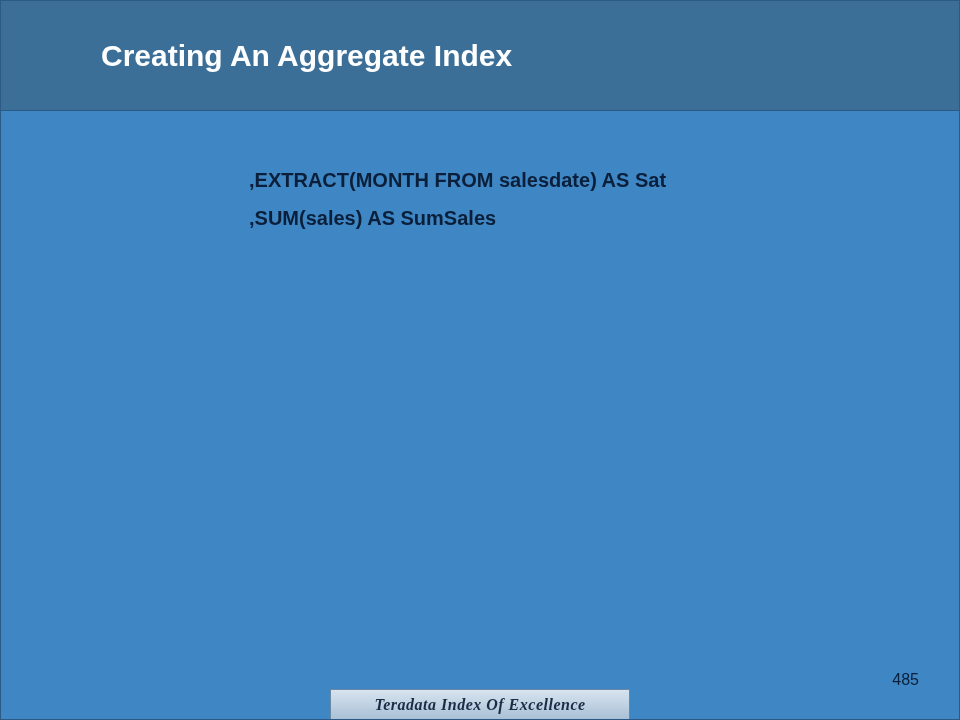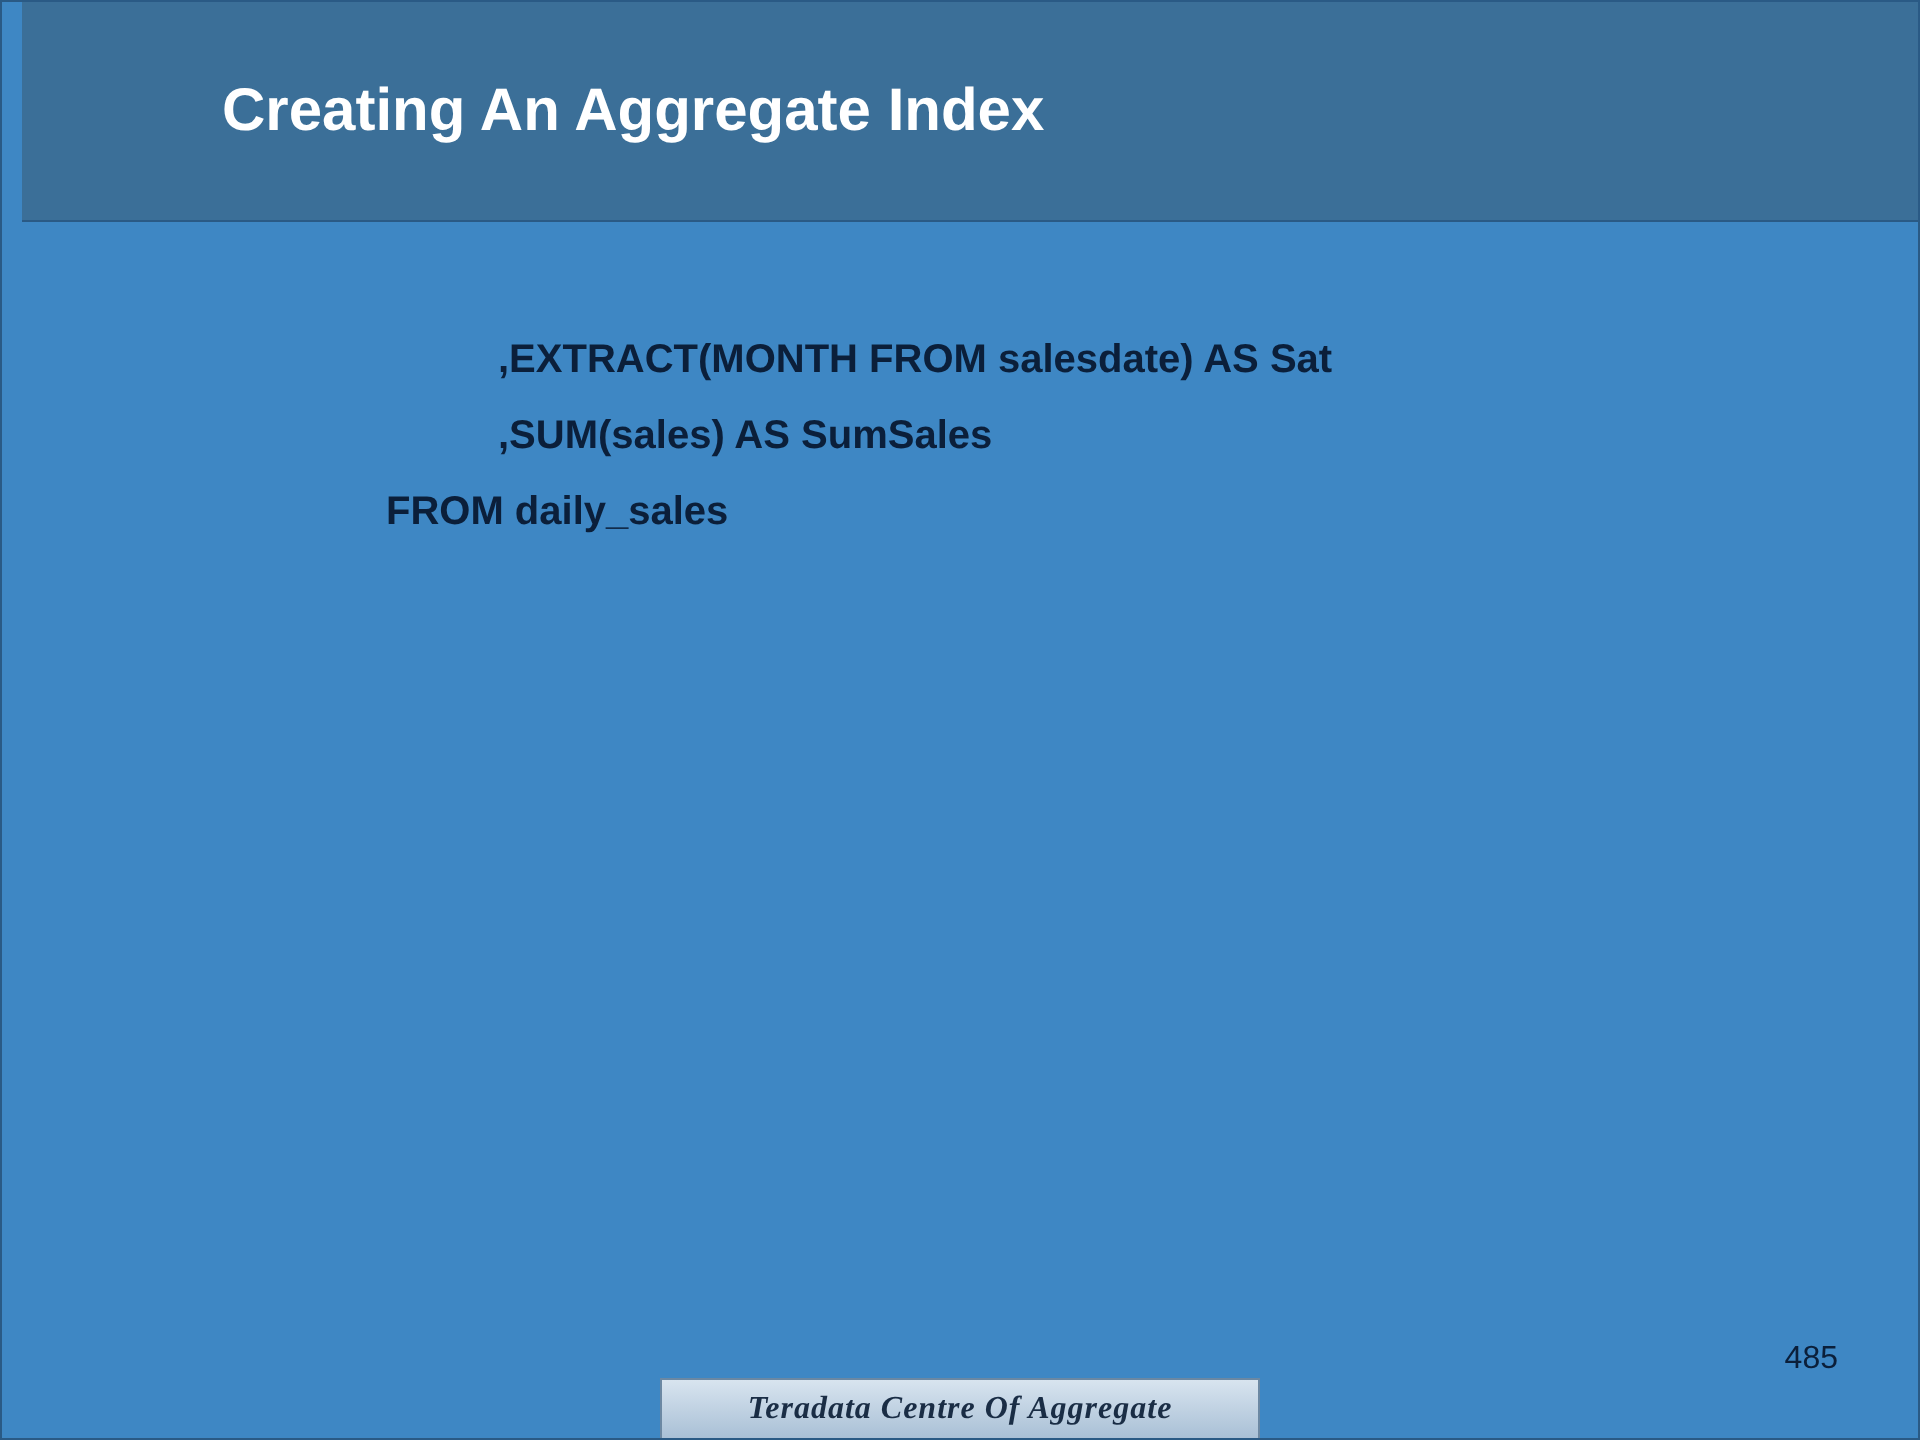--- a/index.html
+++ b/index.html
@@ -7,21 +7,21 @@
   .slide {
     width: 960px;
     height: 720px;
     background: #3e87c4;
     position: relative;
     border: 1px solid #2a5a85;
   }
   .title-bar {
     position: absolute;
     top: 0;
-    left: 10px;
+    left: 0;
     right: 0;
     height: 110px;
     background: #3b6f98;
     border-bottom: 1px solid #2a5a85;
     display: flex;
     align-items: center;
     padding-left: 100px;
   }
   .title-text {
     color: #ffffff;
@@ -73,19 +73,18 @@
 <body>
 
 <div class="slide">
   <div class="title-bar">
     <div class="title-text">Creating An Aggregate Index</div>
   </div>
 
   <div class="body">
     <div class="l3">,EXTRACT(MONTH FROM salesdate) AS Sat</div>
     <div class="l3">,SUM(sales) AS SumSales</div>
-    <div class="l2">FROM daily_sales</div>
   </div>
 
   <div class="page-num">485</div>
 
-  <div class="footer-logo">Teradata Centre Of Aggregate</div>
+  <div class="footer-logo">Teradata Index Of Excellence</div>
 </div>
 
 </body></html>

